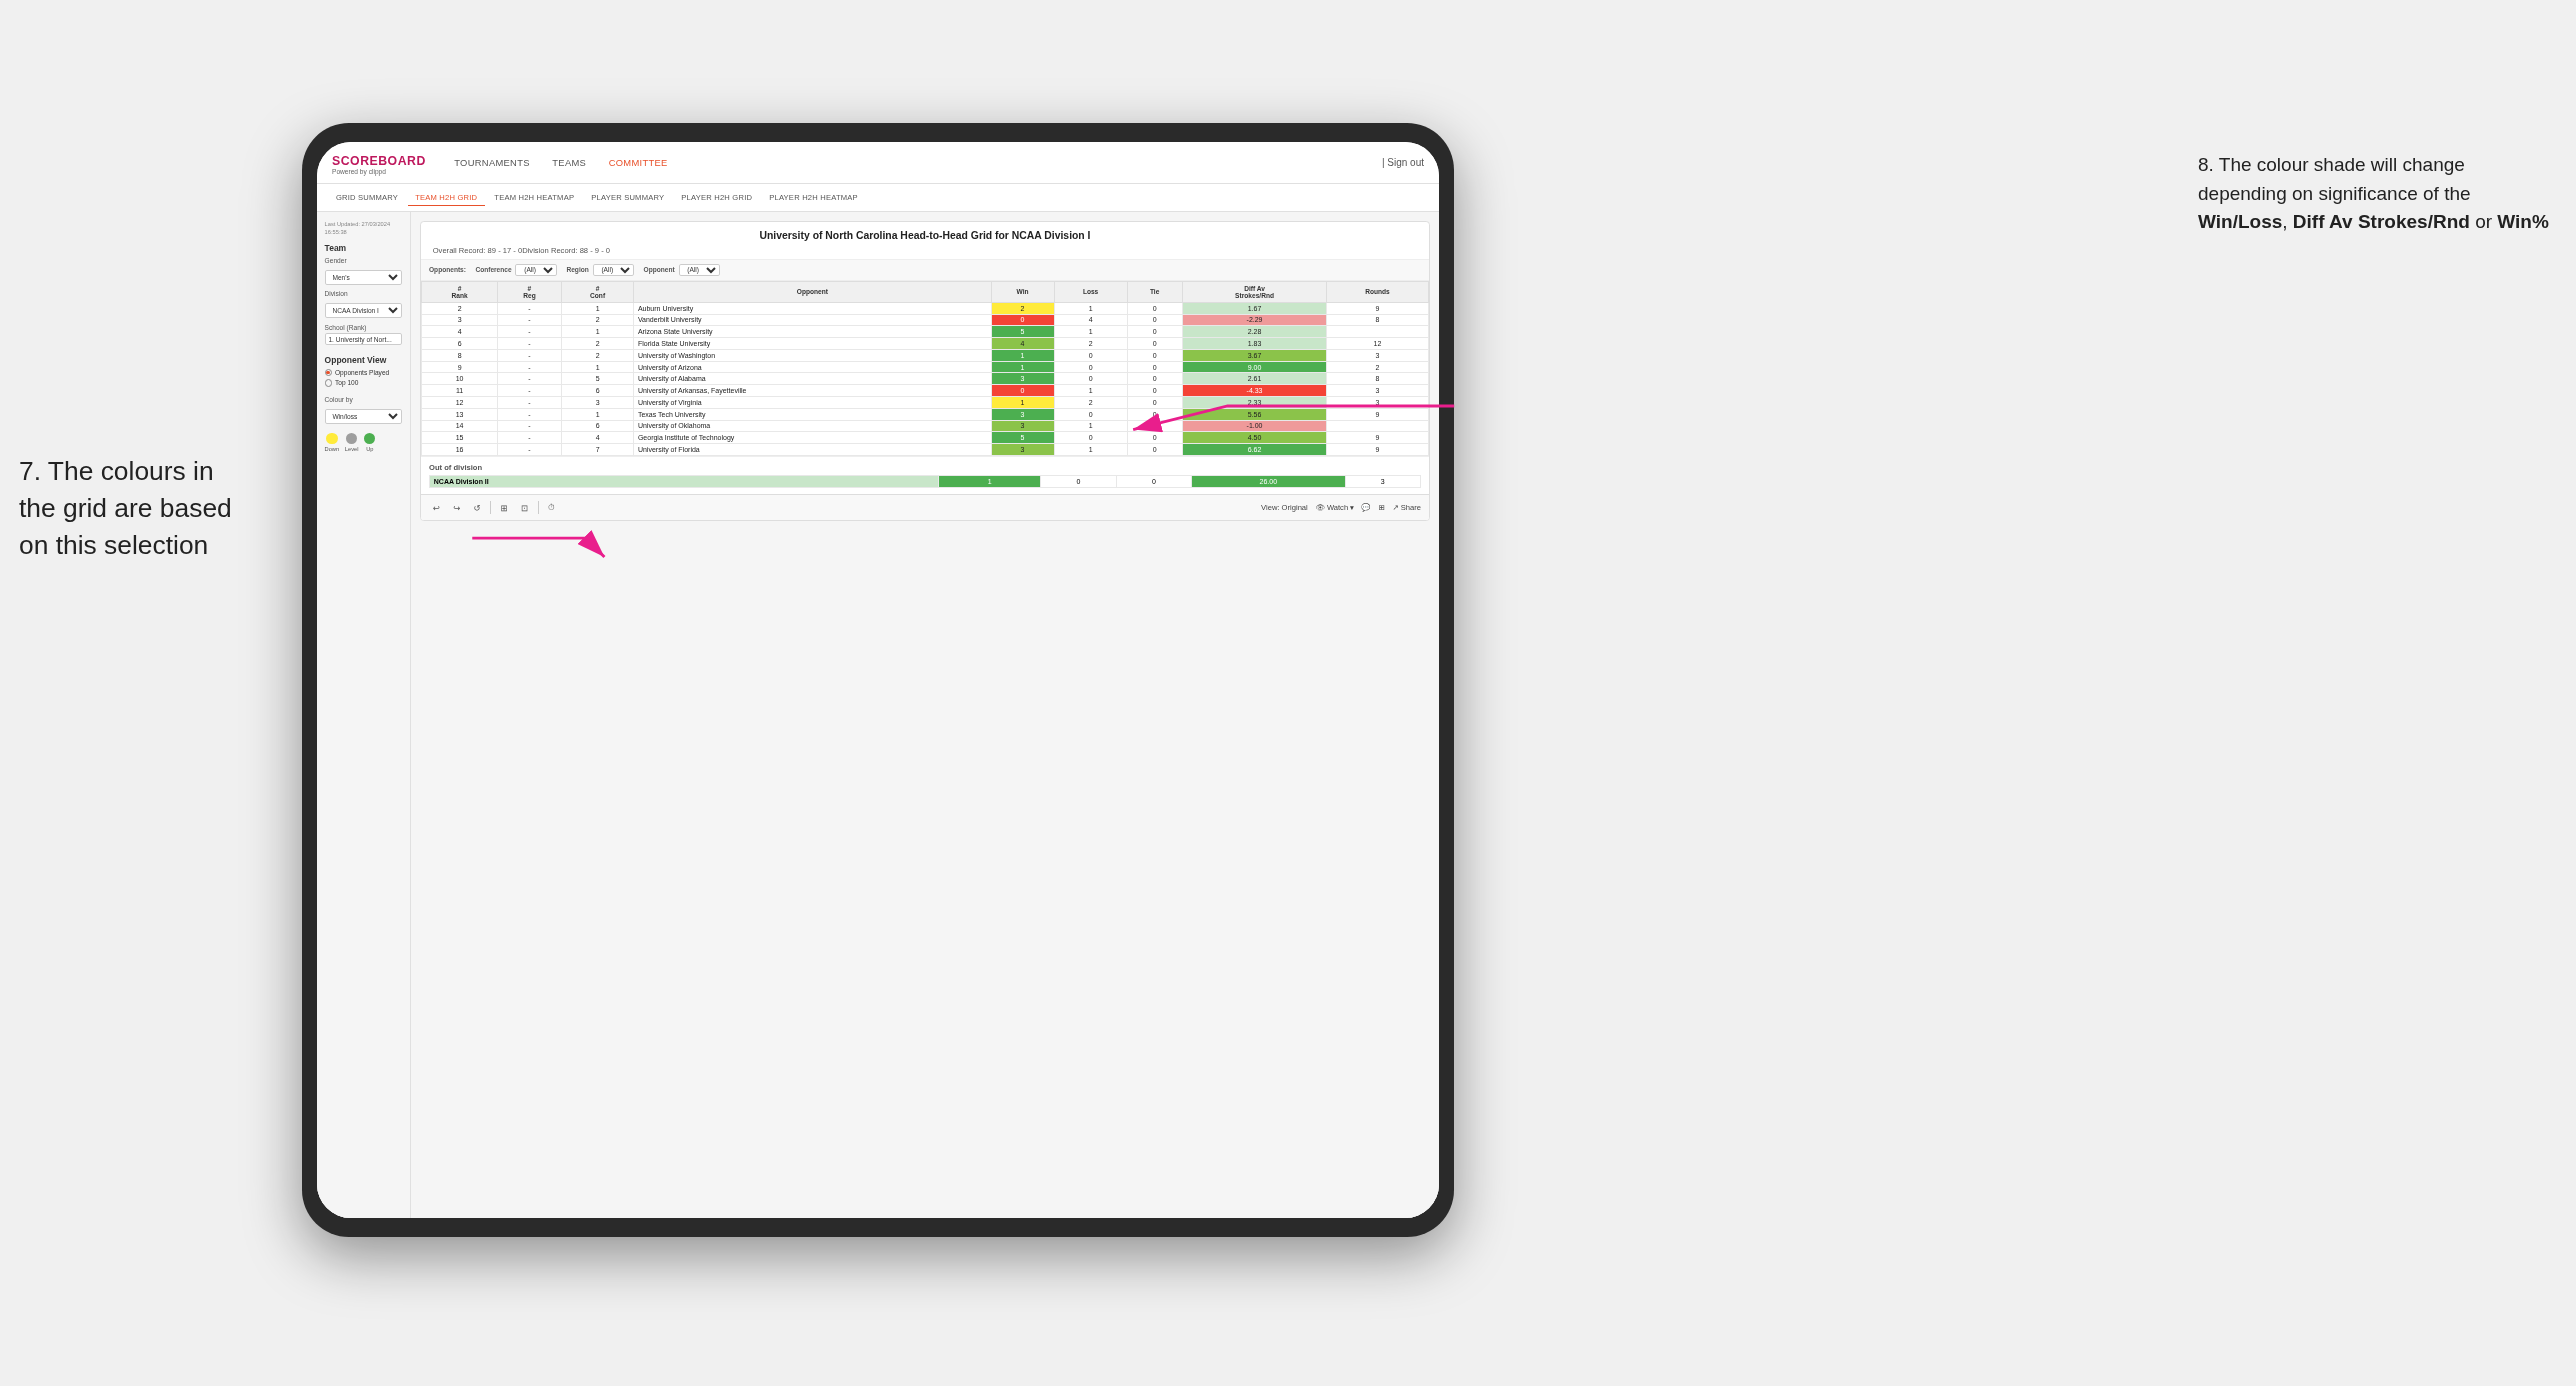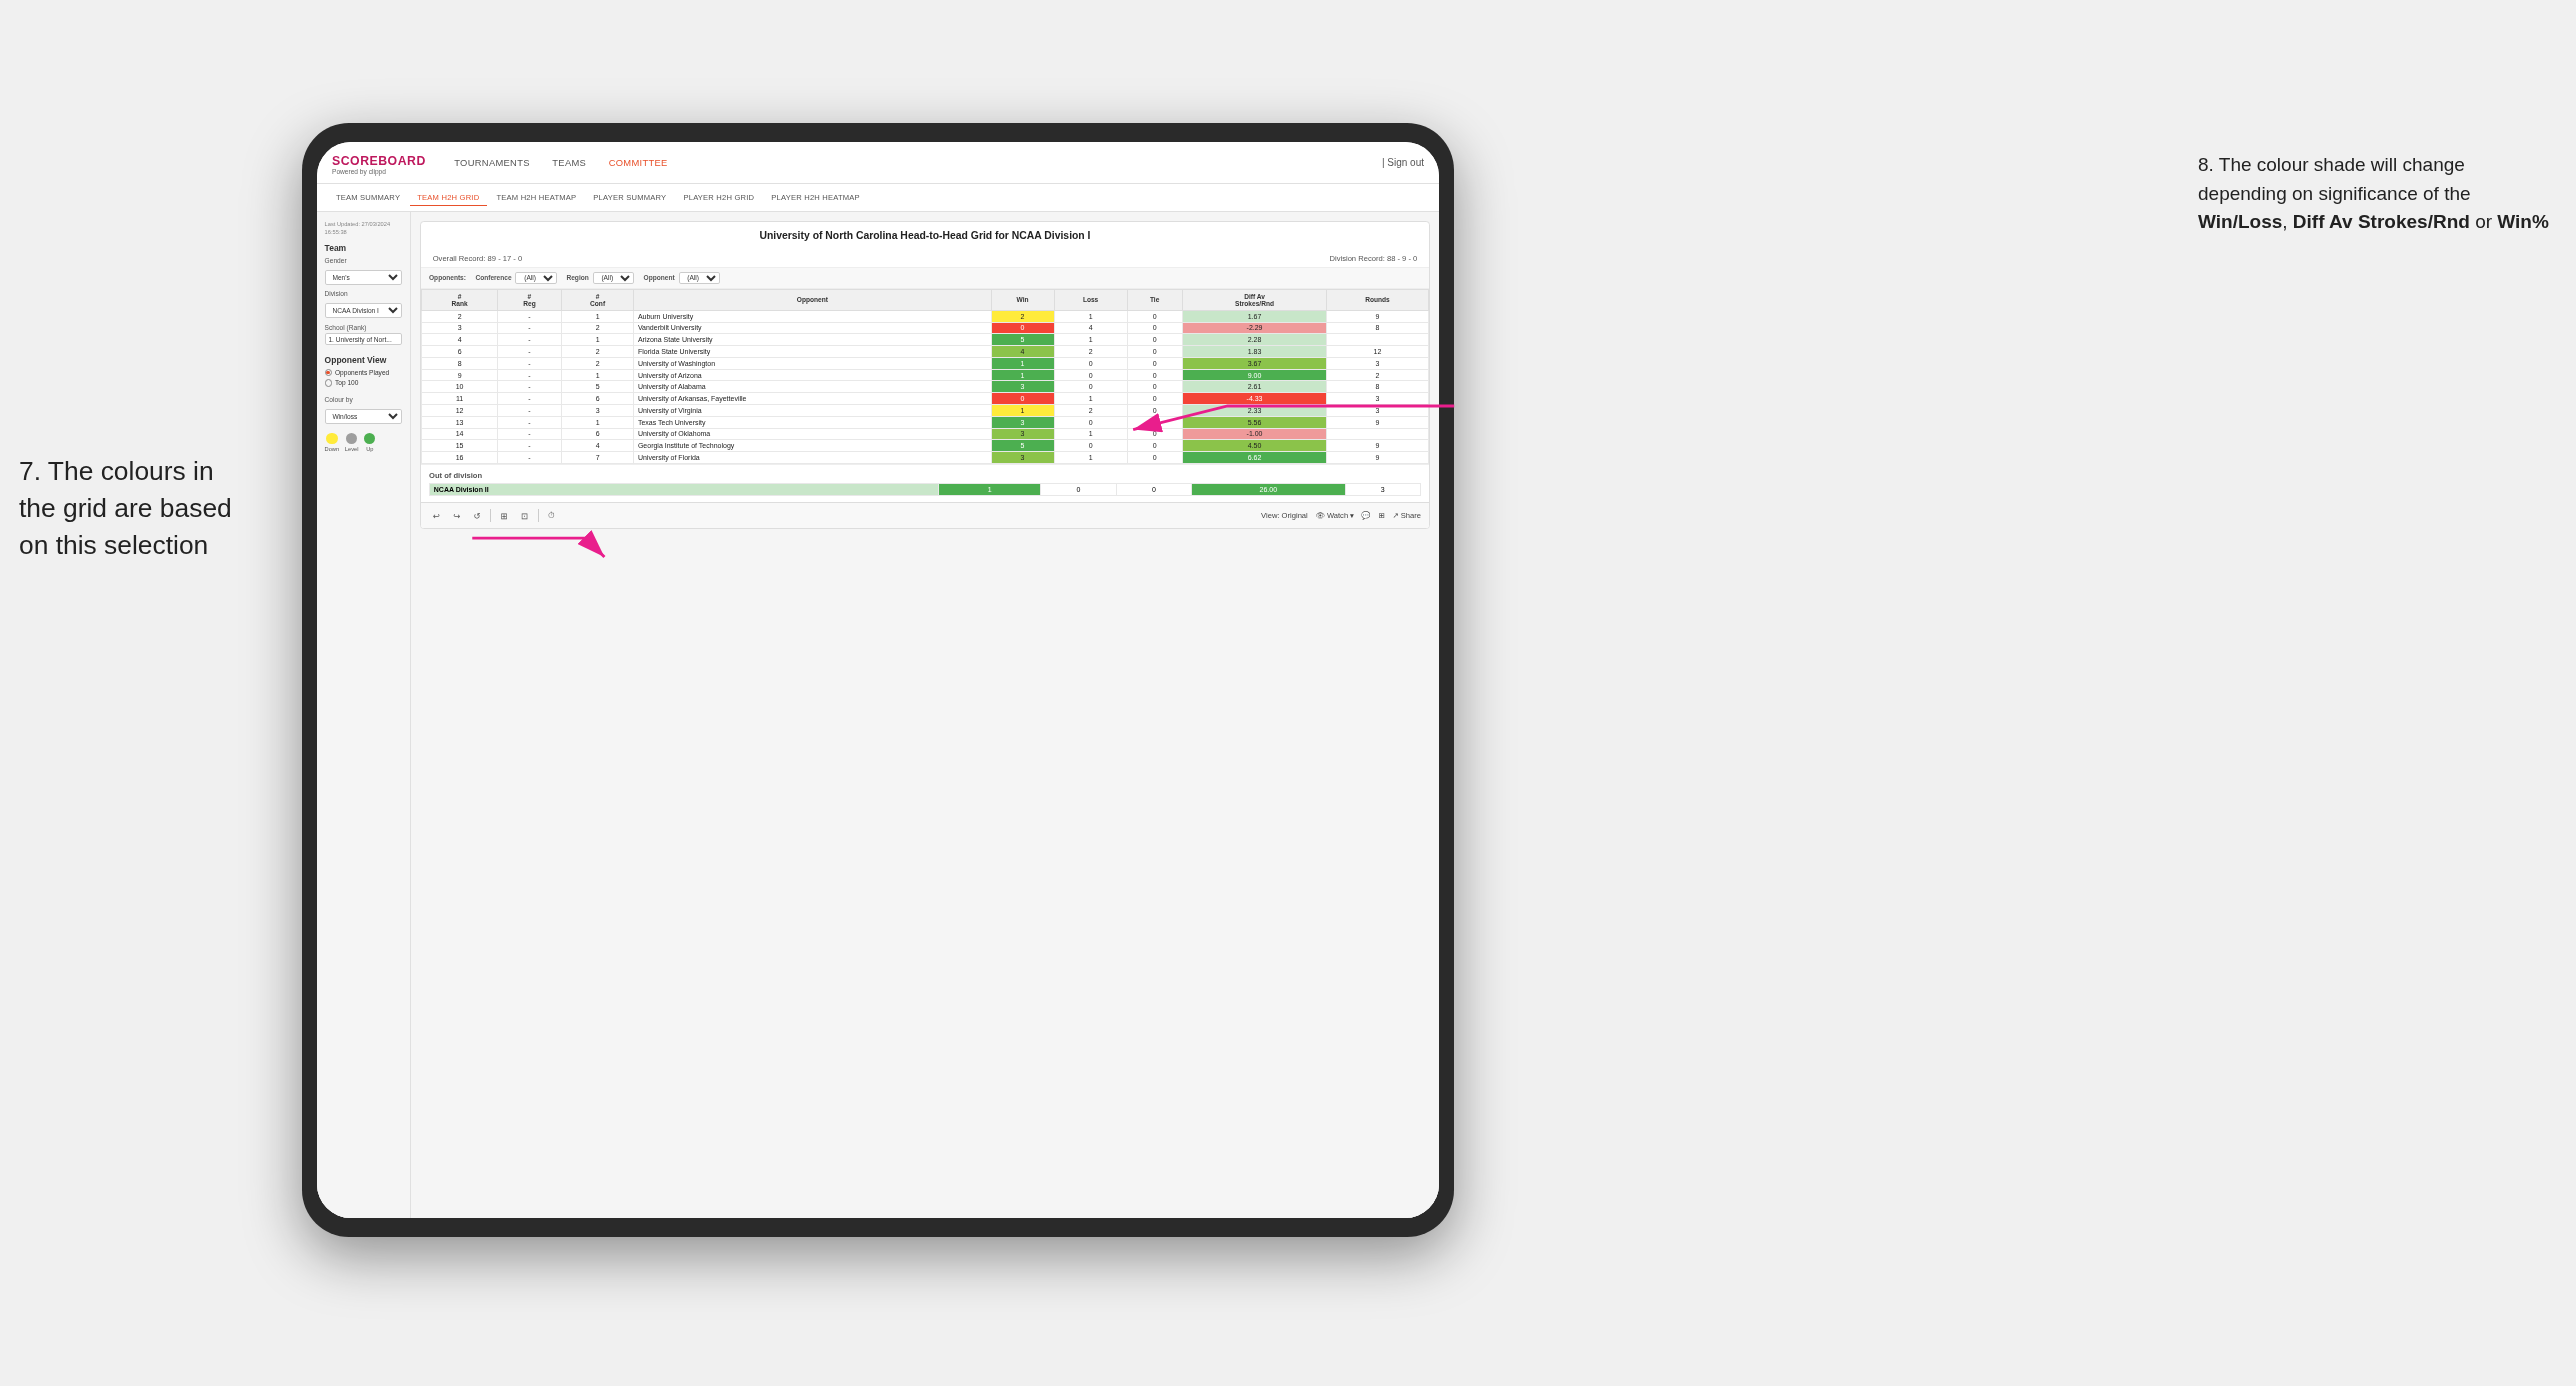--- a/index.html
+++ b/index.html
@@ -298,24 +298,24 @@
 
     .grid-title {
       font-size: 10.4px;
       font-weight: 700;
       color: #222;
       text-align: center;
     }
 
     .grid-subtitle {
       display: flex;
-      justify-content: space-between;
+      justify-content: flex-start;
       font-size: 7.6px;
       color: #555;
-      margin-top: 13px;
+      margin-top: 5px;
     }
 
     
     .filter-row {
       display: flex;
       gap: 9.4px;
       padding: 3.8px 7.6px;
       background: #f8f8f8;
       border-bottom: 0.9px solid #eee;
       align-items: center;
@@ -468,21 +468,21 @@
       </div>
       <div class="nav-tabs">
         <div class="nav-tab">TOURNAMENTS</div>
         <div class="nav-tab">TEAMS</div>
         <div class="nav-tab active">COMMITTEE</div>
       </div>
       <div class="sign-out">| <span>Sign out</span></div>
     </div>
 
     <div class="sub-nav">
-      <div class="sub-nav-item">TEAM SUMMARY</div>
+      <div class="sub-nav-item">GRID SUMMARY</div>
       <div class="sub-nav-item active">TEAM H2H GRID</div>
       <div class="sub-nav-item">TEAM H2H HEATMAP</div>
       <div class="sub-nav-item">PLAYER SUMMARY</div>
       <div class="sub-nav-item">PLAYER H2H GRID</div>
       <div class="sub-nav-item">PLAYER H2H HEATMAP</div>
     </div>
 
     <div class="main-content">
 
       <div class="sidebar">

